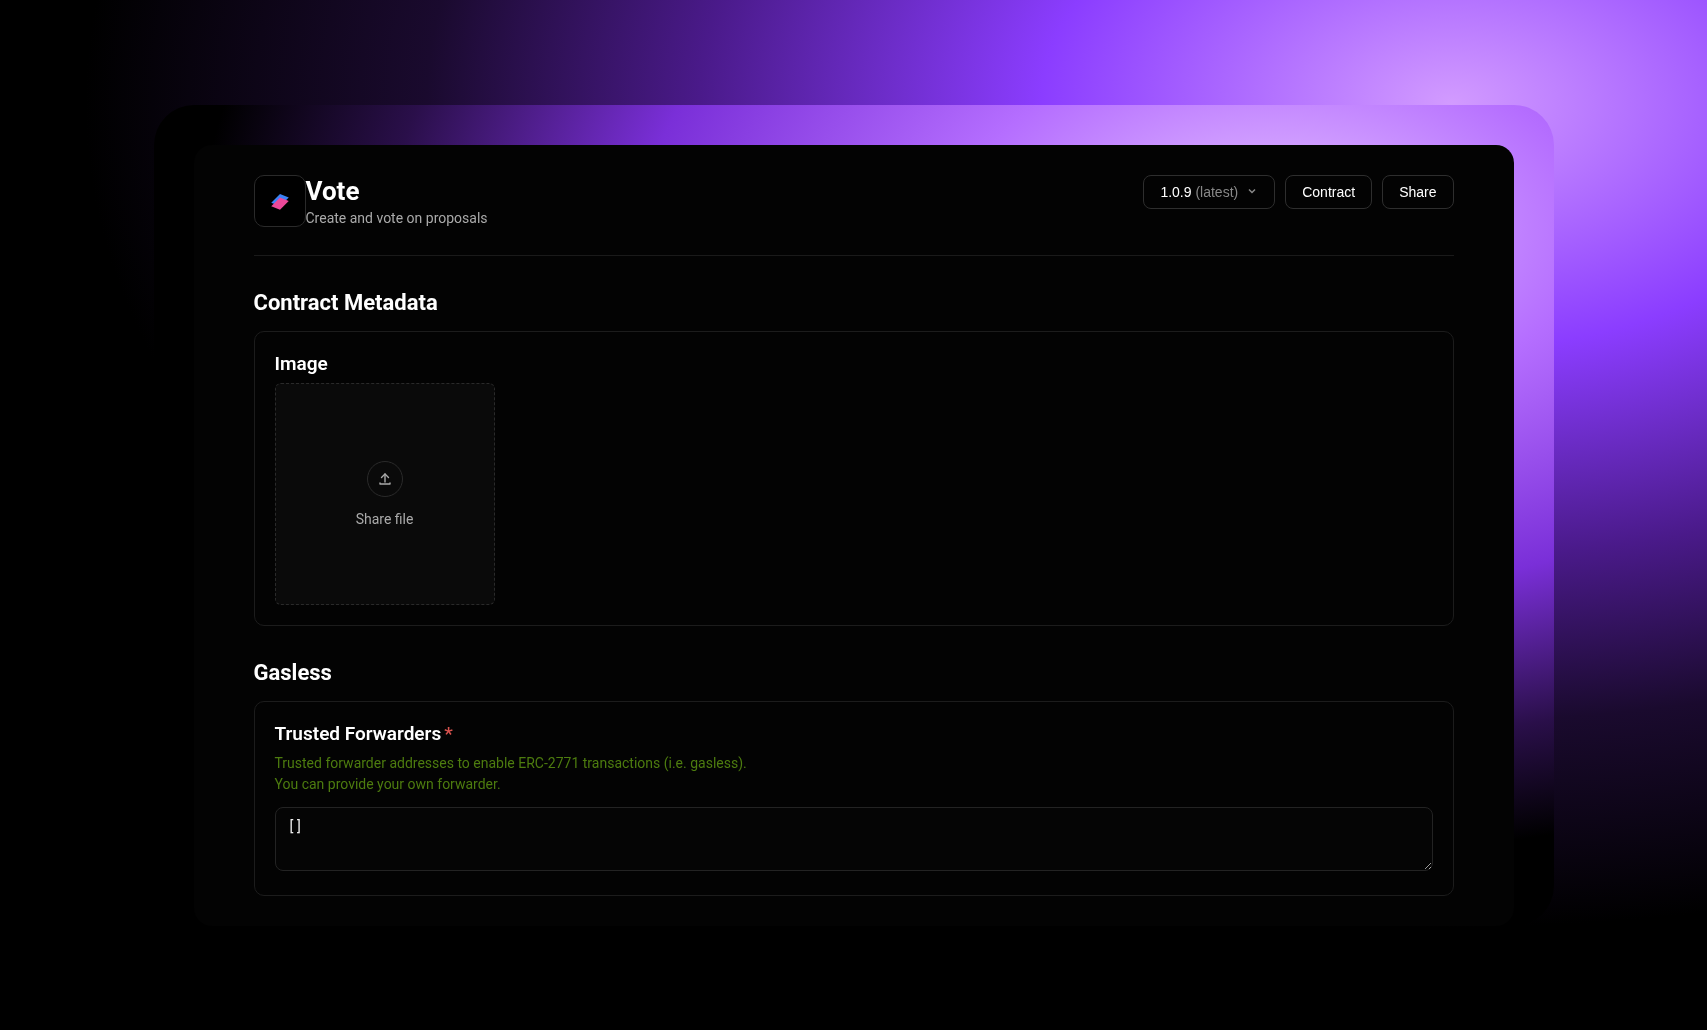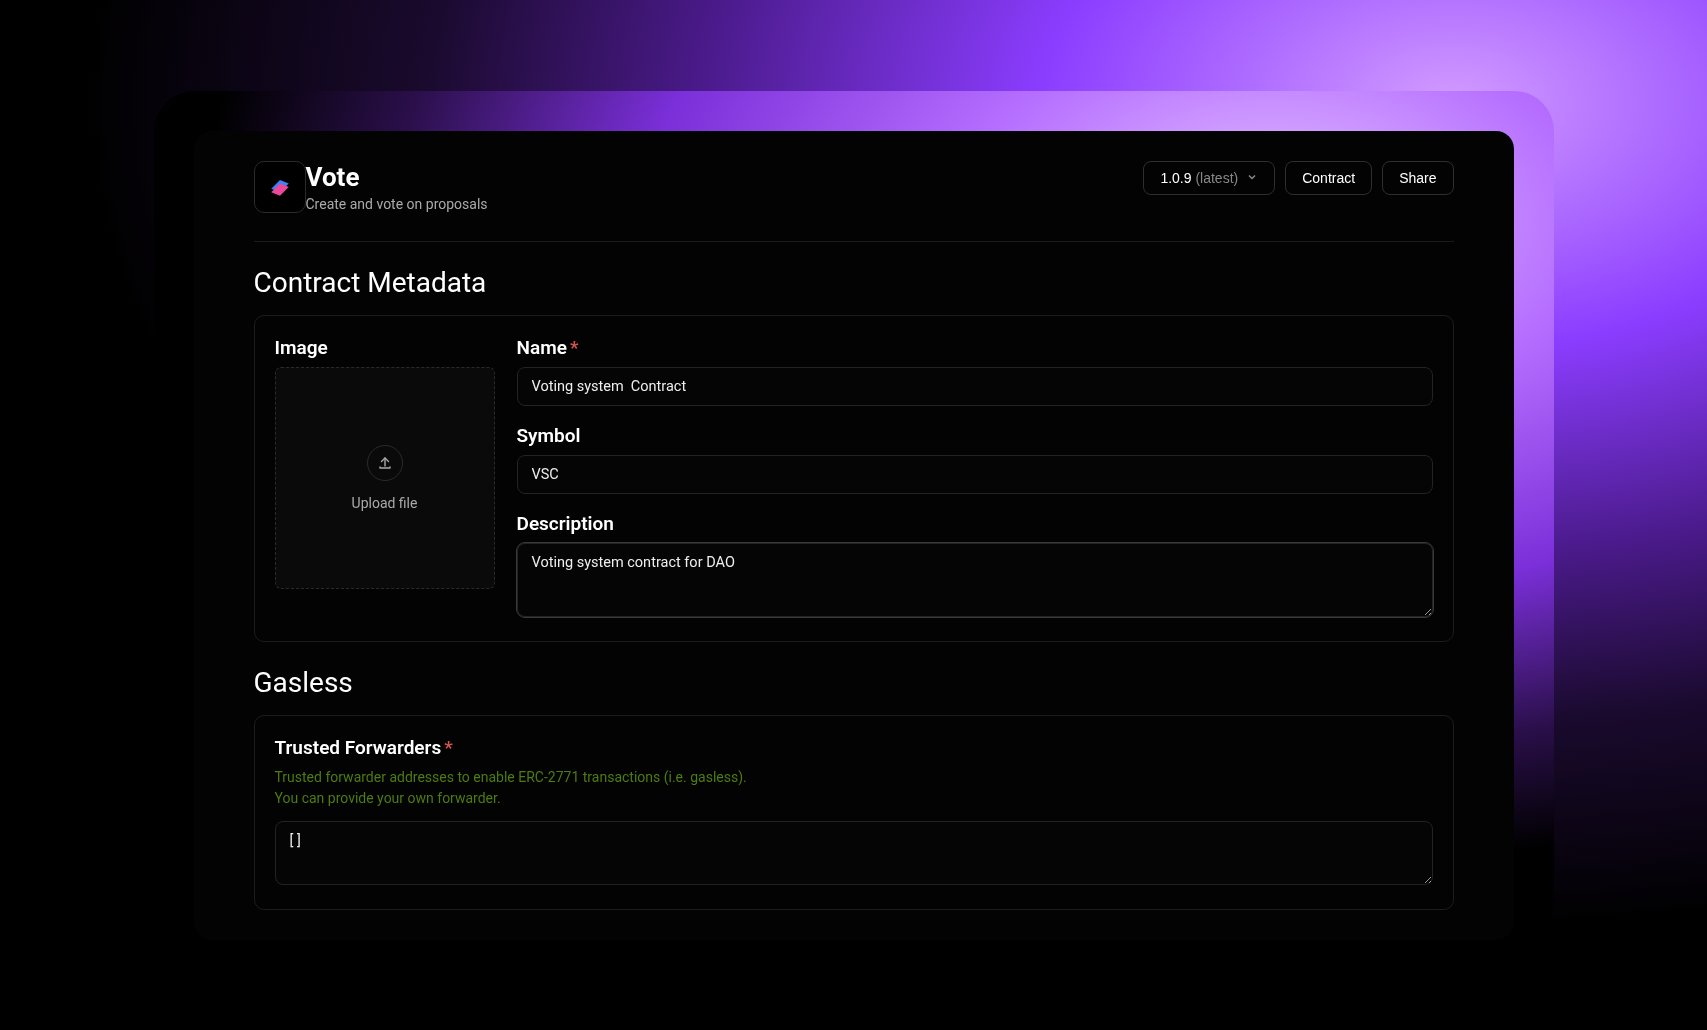--- a/index.html
+++ b/index.html
@@ -52,21 +52,21 @@
     background: transparent;
     color: #fff;
     font-size: 14px;
     padding: 8px 16px;
     border-radius: 8px;
     cursor: pointer;
     display: flex; align-items: center; gap: 8px;
   }
   .btn .muted { color: #888; }
   .btn .chev { color: #888; }
-  .section-title { font-size: 28px; font-weight: 400; margin-top: 24px; margin-bottom: 16px; }
+  .section-title { font-size: 22px; font-weight: 700; margin-top: 34px; margin-bottom: 16px; }
   .section-card {
     border: 1px solid #1c1c1c;
     border-radius: 10px;
     padding: 20px;
   }
   .meta-grid { display: flex; gap: 22px; }
   .col-image { width: 220px; flex: 0 0 220px; }
   .col-fields { flex: 1; }
   .label { font-size: 19px; font-weight: 600; margin-bottom: 8px; display: block; }
   .req { color: #d9534f; margin-left: 3px; }
@@ -146,37 +146,21 @@
         <div class="col-image">
           <span class="label">Image</span>
           <div class="upload-box">
             <div class="upload-icon">
               <svg width="16" height="16" viewBox="0 0 16 16" fill="none" stroke="currentColor" stroke-width="1.4" stroke-linecap="round" stroke-linejoin="round">
                 <path d="M8 11 V3"></path>
                 <path d="M4.5 6.5 L8 3 L11.5 6.5"></path>
                 <path d="M3 12 v1 h10 v-1"></path>
               </svg>
             </div>
-            <span class="upload-text">Upload file</span>
-          </div>
-        </div>
-        <div class="col-fields">
-          <div class="field-group">
-            <span class="label">
-              <span>Name</span><span class="req">*</span>
-            </span>
-            <input class="input" type="text" value="Voting system  Contract" style="">
-          </div>
-          <div class="field-group">
-            <span class="label">Symbol</span>
-            <input class="input" type="text" value="VSC" style="">
-          </div>
-          <div class="field-group" style="margin-bottom:0;">
-            <span class="label">Description</span>
-            <textarea class="textarea focused" style="">Voting system contract for DAO</textarea>
+            <span class="upload-text">Share file</span>
           </div>
         </div>
       </div>
     </div>
 
     <h2 class="section-title">Gasless</h2>
     <div class="section-card">
       <span class="label">
         <span>Trusted Forwarders</span><span class="req">*</span>
       </span>

